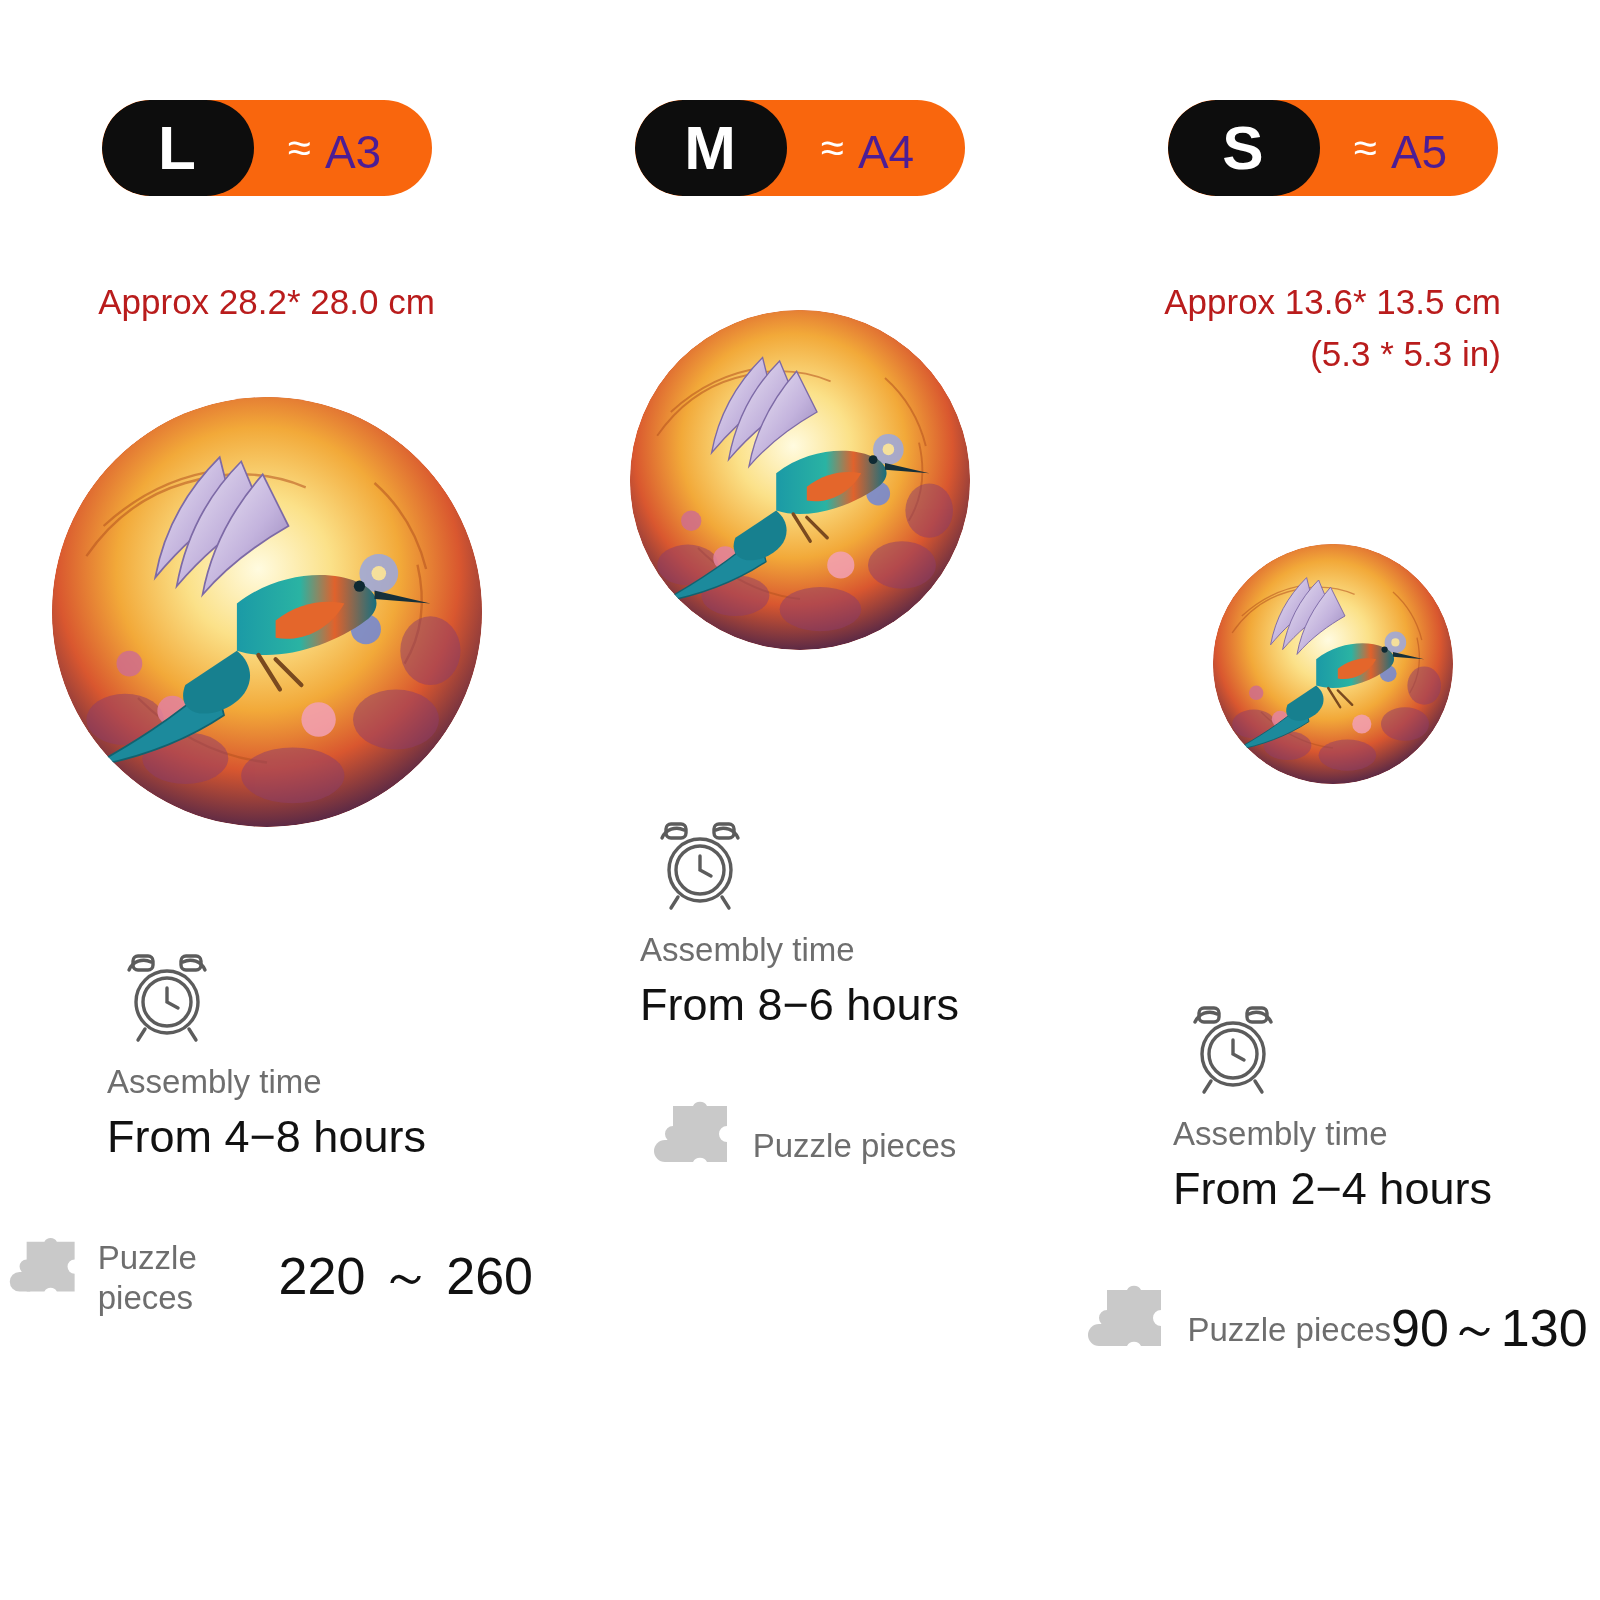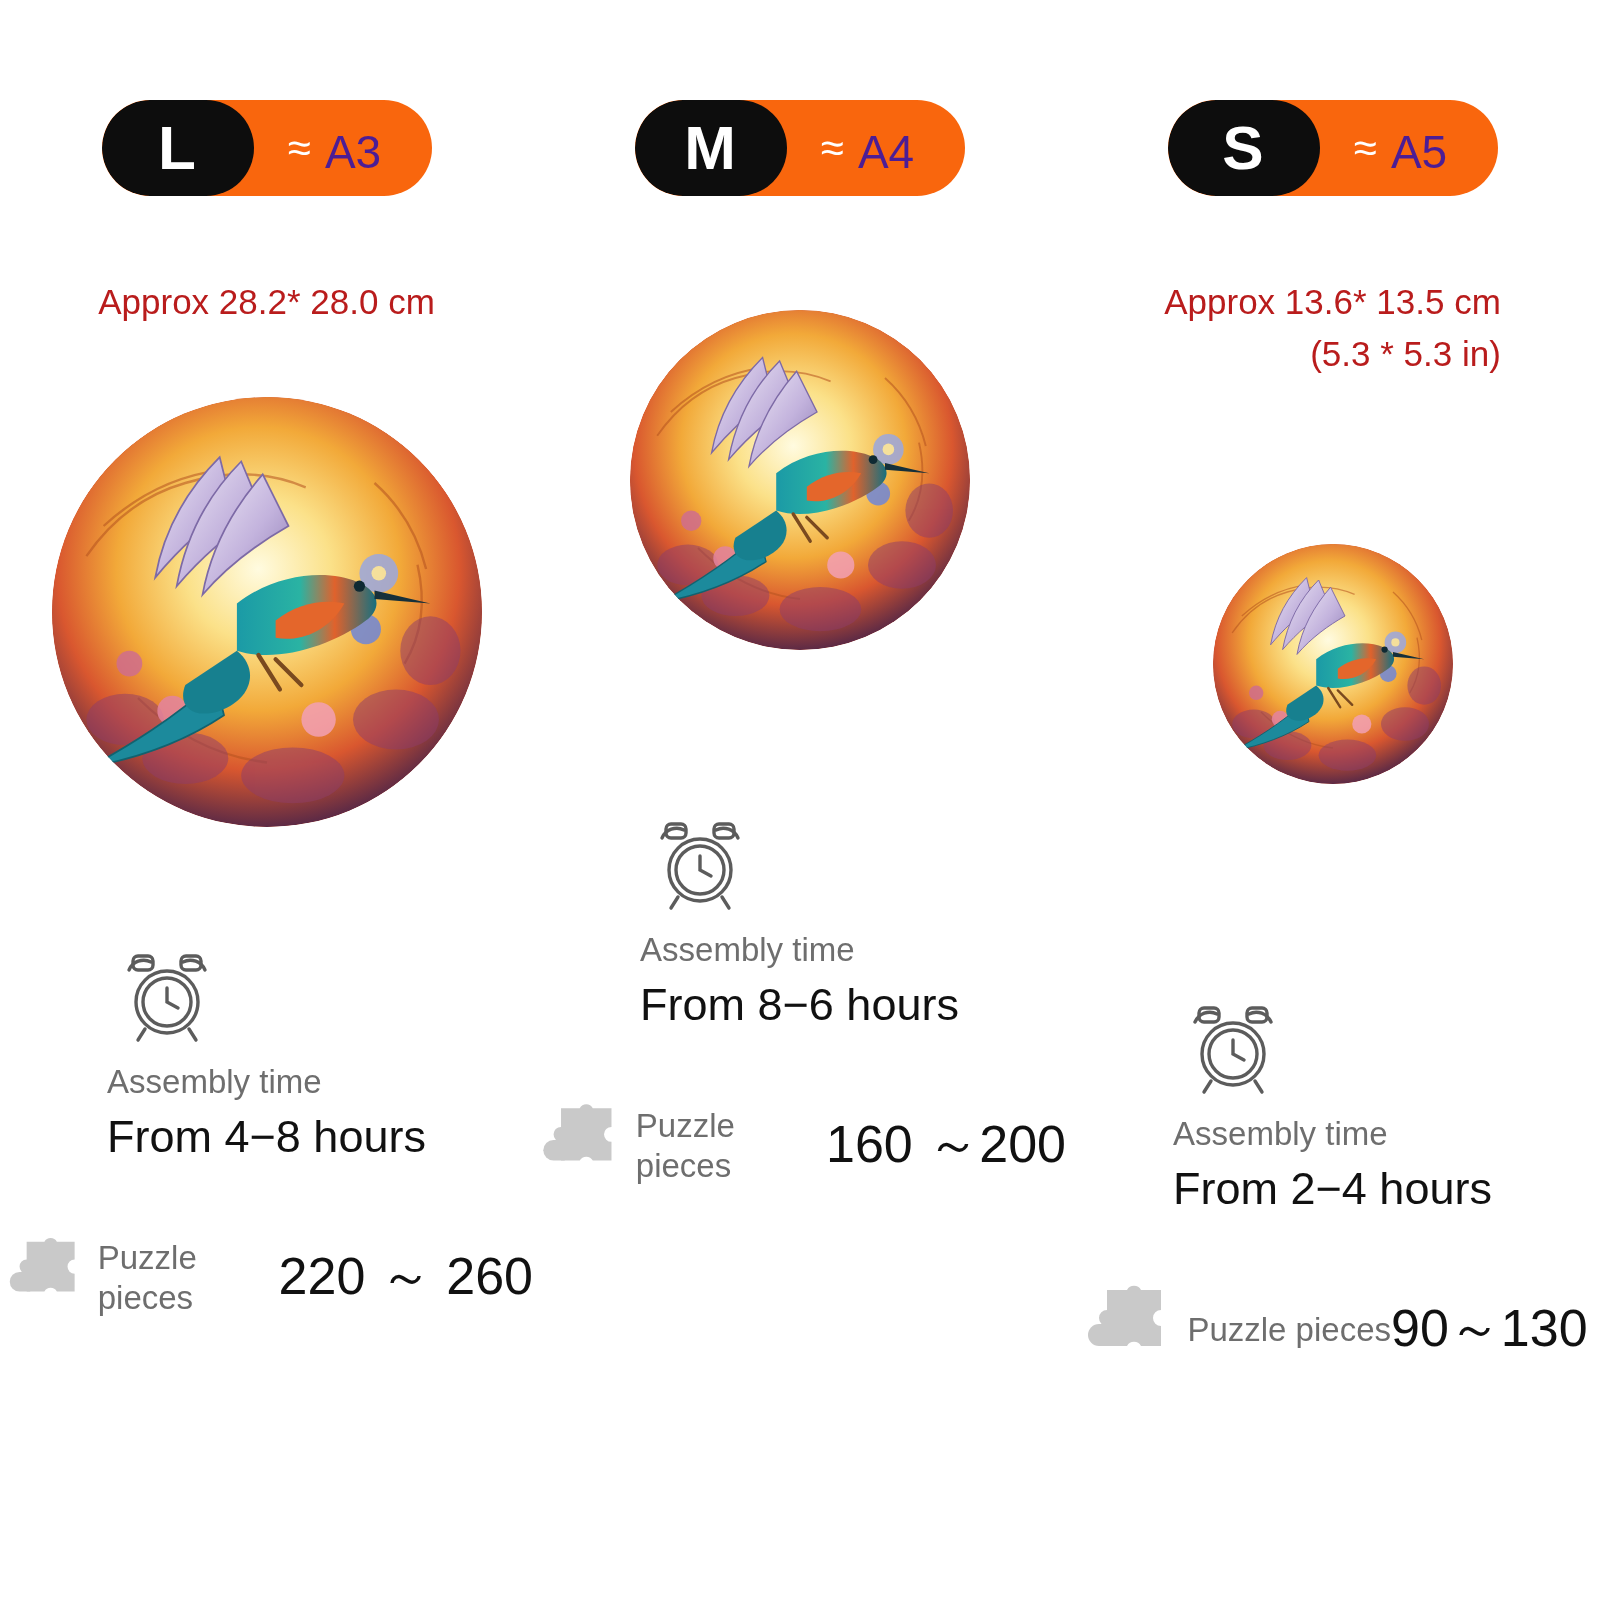--- a/index.html
+++ b/index.html
@@ -384,21 +384,20 @@
       <div class="cap-small">Assembly time</div>
       <div class="cap-big">From 8−6 hours</div>
     </div>
 
     <div class="pieces-block">
       <svg class="piece-icon" viewBox="0 0 110 95">
         <path d="M30 14 h20 a8 8 0 0 1 14 0 h20 v20 a8 8 0 0 0 0 16 v20 h-20 a8 8 0 0 0 -14 0 h-20 v-20 a8 8 0 0 1 0 -16 z" fill="#c9c9c9"></path>
         <path d="M22 48 h12 v22 h-12 a9 9 0 0 1 0 -22 z" fill="#c9c9c9"></path>
       </svg>
       <div class="cap-small">Puzzle pieces</div>
-      <div class="pieces-count">160 ～200</div>
     </div>
   </div>
 
   <div class="col">
 
     <div class="pill">
       <div class="pill-left">
         <span class="pill-letter">S</span>
       </div>
       <div class="pill-right">

